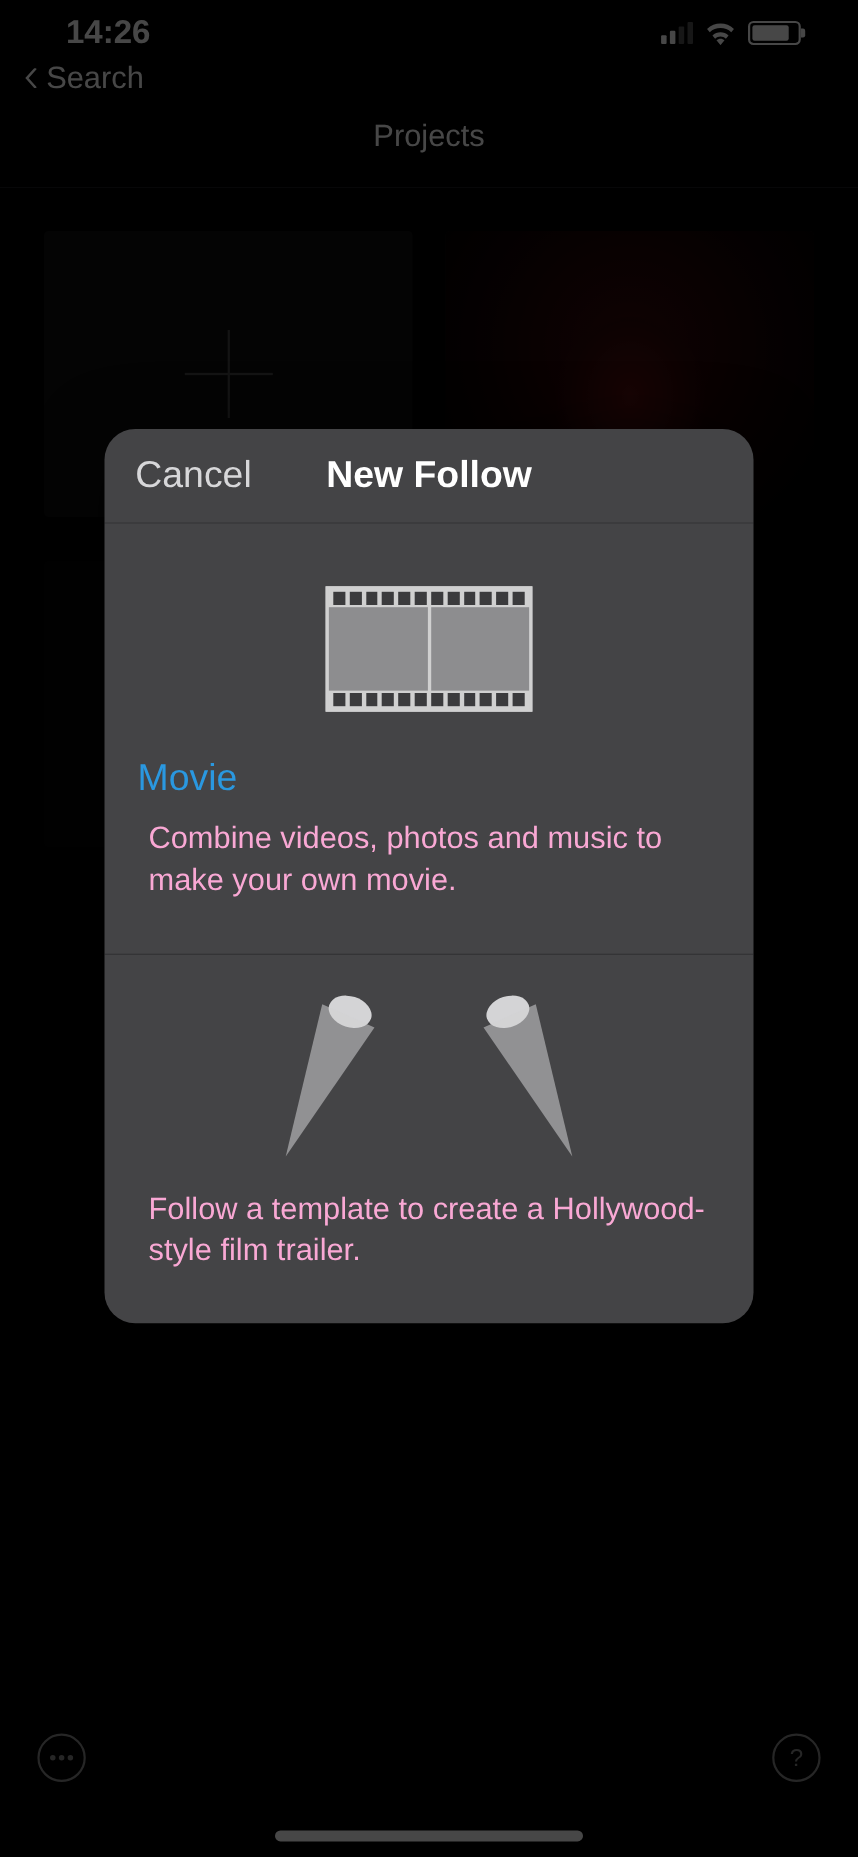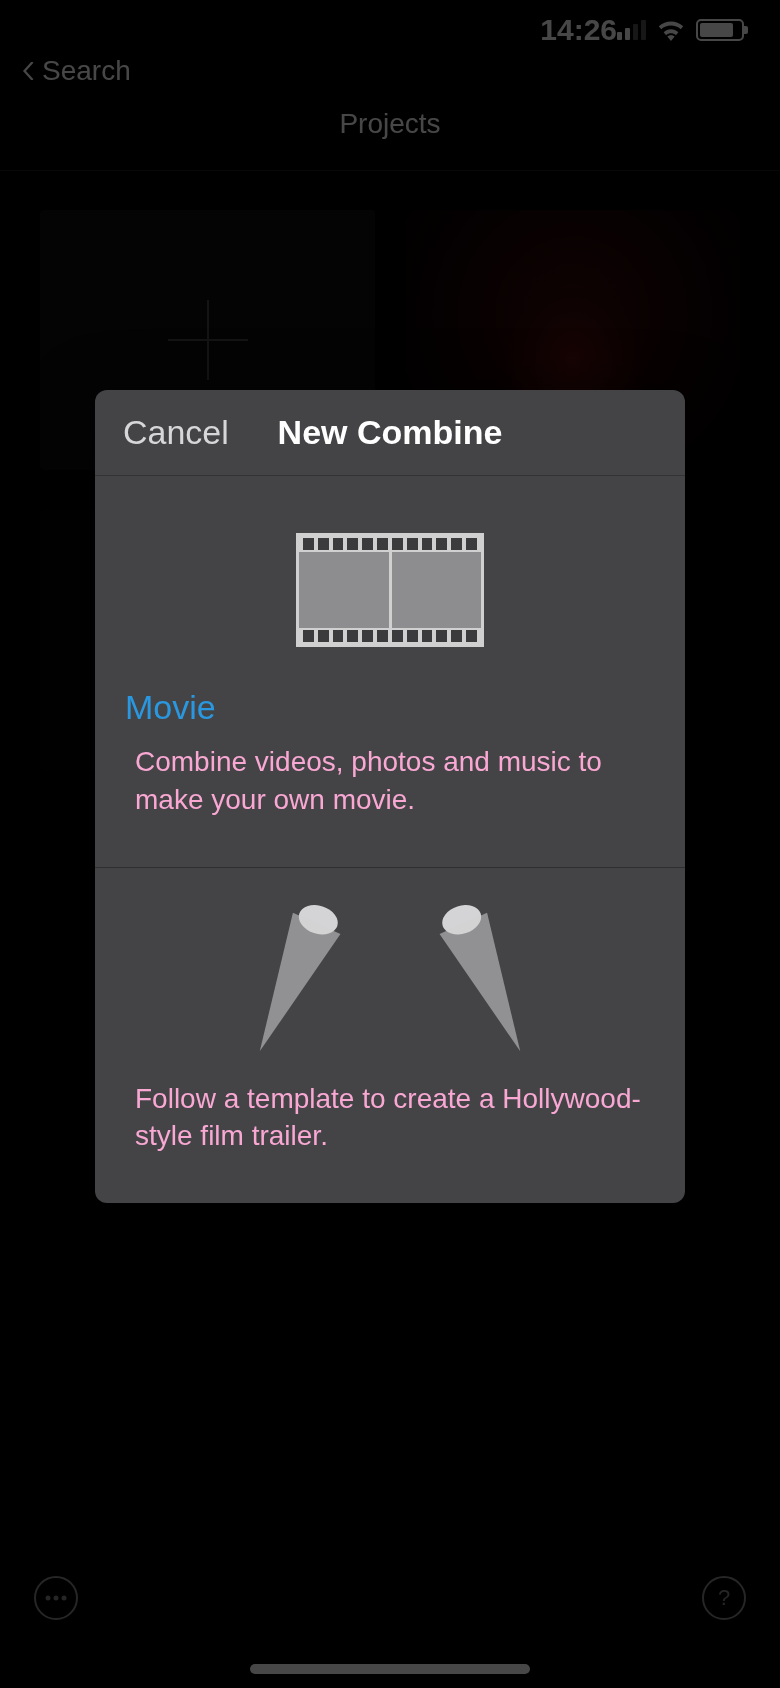--- a/index.html
+++ b/index.html
@@ -1,19 +1,19 @@
 <!DOCTYPE html>
 <html><head>
 <meta charset="utf-8">
 <style>
   * { margin: 0; padding: 0; box-sizing: border-box; -webkit-font-smoothing: antialiased; }
   html, body { width: 780px; height: 1688px; background: #000; font-family: -apple-system, "Helvetica Neue", Arial, sans-serif; color: #fff; overflow: hidden; position: relative; }
 
   
-  .status-bar { position: absolute; top: 0; left: 0; right: 0; height: 60px; display: flex; align-items: center; justify-content: flex-end; padding: 0 36px 0 60px; font-size: 30px; font-weight: 600; }
+  .status-bar { position: absolute; top: 0; left: 0; right: 16px; height: 60px; display: flex; align-items: center; justify-content: space-between; padding: 0 36px 0 60px; font-size: 30px; font-weight: 600; }
   .status-right { display: flex; align-items: center; gap: 10px; }
   .signal-bars { display: flex; align-items: flex-end; gap: 3px; }
   .signal-bars span { width: 5px; background: #fff; border-radius: 1px; }
   .signal-bars span:nth-child(1){height:8px}
   .signal-bars span:nth-child(2){height:12px}
   .signal-bars span:nth-child(3){height:16px; background:#555}
   .signal-bars span:nth-child(4){height:20px; background:#555}
   .wifi-icon { width: 30px; height: 22px; }
   .battery { width: 48px; height: 22px; border: 2px solid #fff; border-radius: 5px; position: relative; }
   .battery::after { content:""; position:absolute; right:-6px; top:5px; width:4px; height:8px; background:#fff; border-radius:0 2px 2px 0; }
@@ -43,21 +43,21 @@
   .toolbar { position:absolute; bottom:50px; left:0; right:0; height:80px; display:flex; justify-content:space-between; align-items:center; padding:0 34px; }
   .circle-btn { width:44px; height:44px; border:2px solid #888; border-radius:50%; display:flex; align-items:center; justify-content:center; color:#888; font-size:22px; }
 
   
   .home-indicator { position:absolute; bottom:14px; left:50%; transform:translateX(-50%); width:280px; height:10px; background:#fff; border-radius:10px; }
 
   
   .dim { position:absolute; inset:0; background:rgba(0,0,0,0.72); }
 
   
-  .sheet { position:absolute; left:95px; right:95px; top:390px; background:#444446; border-radius:12px; overflow:hidden; box-shadow:0 10px 60px rgba(0,0,0,0.6); }
+  .sheet { position:absolute; left:95px; right:95px; top:390px; background:#444446; border-radius:28px; overflow:hidden; box-shadow:0 10px 60px rgba(0,0,0,0.6); }
   .sheet-header { height:86px; display:flex; align-items:center; position:relative; border-bottom:1px solid rgba(0,0,0,0.25); }
   .sheet-cancel { position:absolute; left:28px; font-size:34px; font-weight:400; color:#d7d7d9; }
   .sheet-title { width:100%; text-align:center; font-size:34px; font-weight:600; color:#fff; }
 
   .option { padding:44px 30px 48px; text-align:left; border-bottom:1px solid rgba(0,0,0,0.3); }
   .option:last-child { border-bottom:none; }
   .option-icon { height:140px; display:flex; align-items:center; justify-content:center; margin-bottom:28px; }
   .option-title { font-size:34px; font-weight:400; margin-bottom:16px; }
   .option-desc { font-size:28px; line-height:1.35; color:#f9a8d4; padding:0 10px; }
 
@@ -136,21 +136,21 @@
   </div>
 </div>
 
 <div class="home-indicator"></div>
 
 <div class="dim"></div>
 
 <div class="sheet">
   <div class="sheet-header">
     <span class="sheet-cancel">Cancel</span>
-    <span class="sheet-title">New Combine</span>
+    <span class="sheet-title">New Follow</span>
   </div>
 
   <div class="option">
     <div class="option-icon">
       <div class="film">
         <div class="perf-row">
             <span></span>
             <span></span>
             <span></span>
             <span></span>

